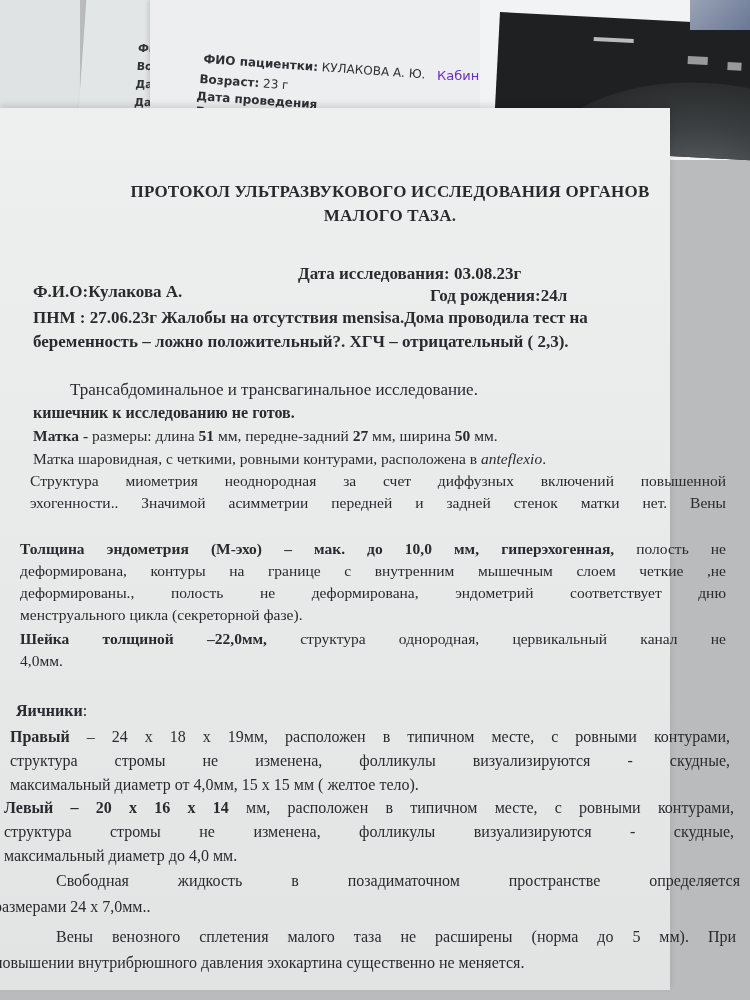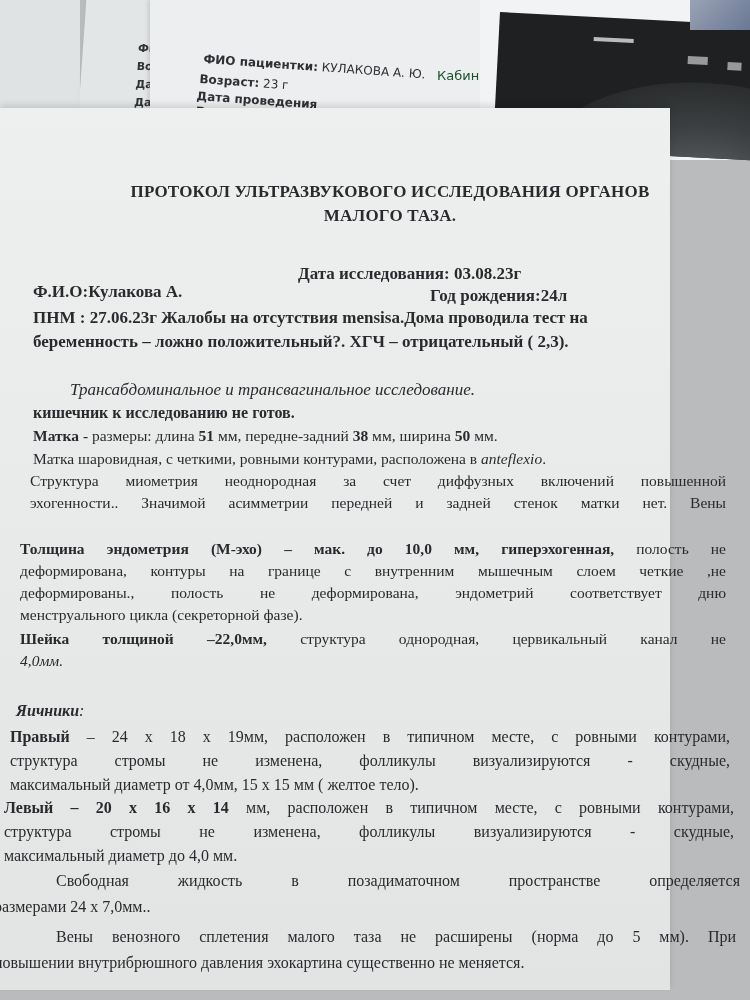--- a/index.html
+++ b/index.html
@@ -11,40 +11,40 @@
     position: relative;
   }
   
   .bg-sheet { position: absolute; background: #e9ebec; }
   .sheet-far-left { left: 0; top: 0; width: 80px; height: 200px; background: #dfe3e4; }
   .sheet-back1 { left: 80px; top: 0; width: 150px; height: 180px; background: #e3e6e7; transform: skewX(-4deg); box-shadow: 2px 0 4px rgba(0,0,0,0.15); }
   .sheet-back2 { left: 150px; top: 0; width: 355px; height: 170px; background: #eceeef; box-shadow: -2px 0 4px rgba(0,0,0,0.12); }
   .sheet-back1 .lbl { position: absolute; left: 55px; font-family: "DejaVu Sans", sans-serif; font-weight: bold; font-size: 11px; color: #333; }
   .sheet-back2 .txt { position: absolute; font-family: "DejaVu Sans", sans-serif; font-size: 12px; color: #2f2f35; transform: rotate(4deg); transform-origin: left top; white-space: nowrap; }
   .sheet-back2 .txt b { font-weight: bold; }
-  .cabinet { position: absolute; left: 437px; top: 68px; font-family: "DejaVu Sans", sans-serif; font-size: 13px; color: #14532d; }
+  .cabinet { position: absolute; left: 437px; top: 68px; font-family: "DejaVu Sans", sans-serif; font-size: 13px; color: #6d28d9; }
   .us-photo { position: absolute; left: 480px; top: 0; width: 270px; height: 160px; background: #f2f3f4; }
   .us-frame { position: absolute; left: 20px; top: 12px; width: 260px; height: 135px; background: #1e2021; transform: rotate(3deg); transform-origin: left top; overflow: hidden; }
   .us-cone { position: absolute; left: 40px; top: 60px; width: 340px; height: 200px; border-radius: 50% 50% 0 0; background: radial-gradient(ellipse at 50% 60%, #6b6e70 0%, #3c3f41 45%, #242627 80%); }
   .us-label { position: absolute; font-family: "DejaVu Sans", sans-serif; font-size: 6px; color: #d8d8d8; }
   .fabric { position: absolute; right: 0; top: 0; width: 60px; height: 30px; background: linear-gradient(135deg, #9aa3b5, #6a7895); }
 
   
   .doc {
     position: absolute; left: 0; top: 108px; width: 670px; height: 882px;
     background: linear-gradient(180deg, #eef0f0 0%, #e7e9e9 60%, #e2e4e4 100%);
     box-shadow: 0 -3px 6px rgba(0,0,0,0.12);
   }
   .title {
     position: absolute; left: 40px; top: 72px; width: 700px; text-align: center;
     font-weight: bold; font-size: 17px; line-height: 24px; letter-spacing: 0.2px;
   }
   .line { position: absolute; white-space: nowrap; font-size: 16px; line-height: 20px; }
   .b { font-weight: bold; text-align: right; }
-  .i { font-style: italic; }
+  .i { }
   .para { position: absolute; font-size: 15.5px; line-height: 22px; text-align: justify; }
   .para .row { display: block; text-align: justify; text-align-last: justify; white-space: nowrap; }
   .para .row.last { text-align-last: left; }
 </style>
 </head>
 <body>
 
 <div class="bg-sheet sheet-far-left"></div>
 
 <div class="bg-sheet sheet-back1">
@@ -102,21 +102,21 @@
     <span>Год рождения:</span><span>24л</span>
   </div>
 
   <div class="line b" style="left:33px;top:200px;font-size:17px">ПНМ  : 27.06.23г Жалобы на отсутствия mensisa.Дома проводила тест на</div>
   <div class="line b" style="left:33px;top:224px;font-size:17px">беременность – ложно положительный?. ХГЧ – отрицательный ( 2,3).</div>
 
   <div class="line i" style="left:70px;top:272px;font-size:17px">Трансабдоминальное и трансвагинальное исследование.</div>
   <div class="line b" style="left:33px;top:295px;font-size:16px">кишечник к исследованию не готов.</div>
 
   <div class="line" style="left:33px;top:318px;font-size:15.5px">
-    <b>Матка -</b><span> размеры: длина </span><b>51</b><span> мм, передне-задний </span><b>38</b><span> мм,  ширина </span><b>50</b><span> мм.</span>
+    <b>Матка -</b><span> размеры: длина </span><b>51</b><span> мм, передне-задний </span><b>27</b><span> мм,  ширина </span><b>50</b><span> мм.</span>
   </div>
 
   <div class="line" style="left:33px;top:341px;font-size:15.5px">
     <span>Матка шаровидная, с четкими, ровными контурами, расположена в </span><i>anteflexio</i><span>.</span>
   </div>
 
   <div class="para" style="left:30px;top:362px;width:696px">
     <span class="row">Структура миометрия неоднородная за счет диффузных включений повышенной</span>
     <span class="row">эхогенности.. Значимой асимметрии передней и задней стенок матки нет. Вены</span>
   </div>

